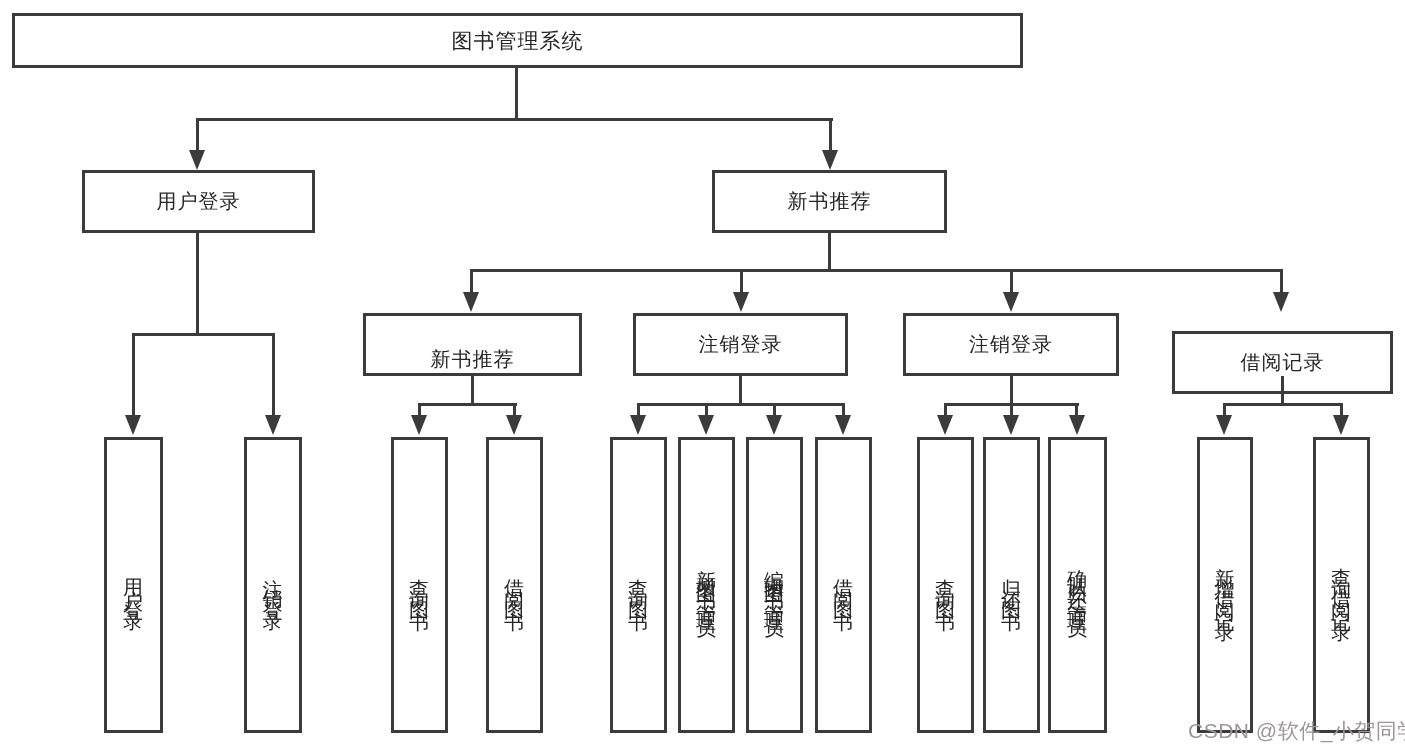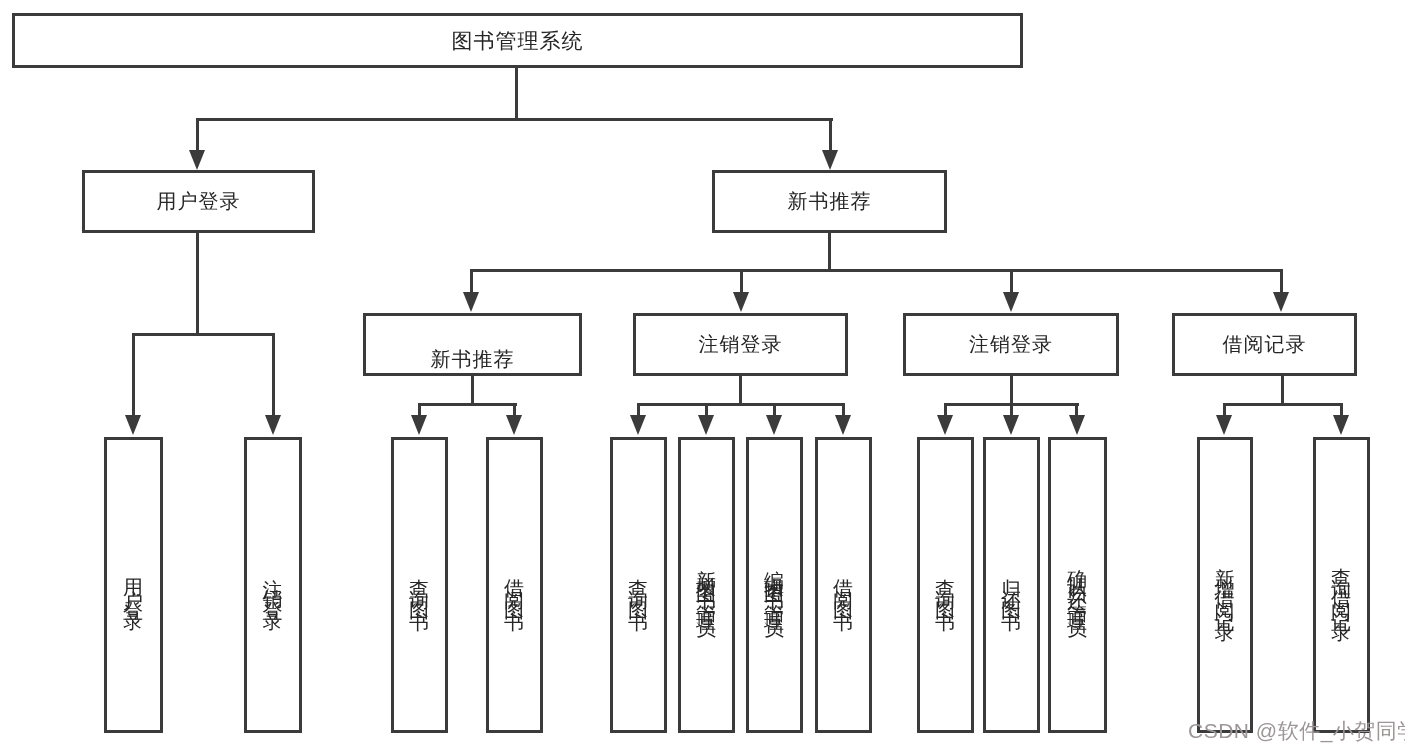--- a/index.html
+++ b/index.html
@@ -73,21 +73,21 @@
 
   <div class="box hbox" style="left:363px;top:313px;width:219px;height:63px;align-items:flex-end;">
     <span>新书推荐</span>
   </div>
   <div class="box hbox" style="left:633px;top:313px;width:215px;height:63px;">
     <span>注销登录</span>
   </div>
   <div class="box hbox" style="left:903px;top:313px;width:216px;height:63px;">
     <span>注销登录</span>
   </div>
-  <div class="box hbox" style="left:1172px;top:313px;width:185px;height:63px;">
+  <div class="box hbox" style="left:1172px;top:331px;width:221px;height:63px;">
     <span>借阅记录</span>
   </div>
 
   <div class="vl" style="left:471px;top:376px;height:29px;"></div>
   <div class="hl" style="left:418px;top:403px;width:99px;"></div>
   <div class="vl" style="left:418px;top:403px;height:14px;"></div>
   <div class="ar" style="left:411px;top:415px;"></div>
   <div class="vl" style="left:513px;top:403px;height:14px;"></div>
   <div class="ar" style="left:506px;top:415px;"></div>
 

